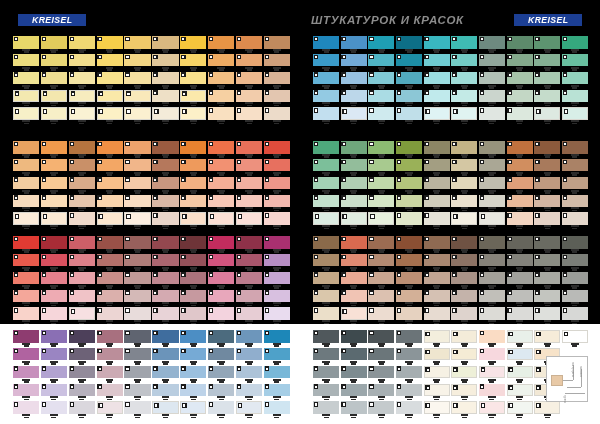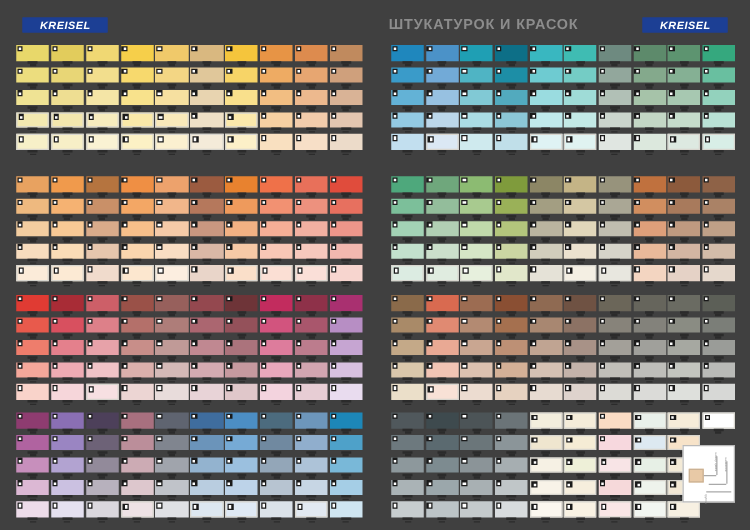--- a/index.html
+++ b/index.html
@@ -1,33 +1,33 @@
 <!DOCTYPE html>
 <html><head>
 <meta charset="utf-8">
 <style>
   html,body{margin:0;padding:0;background:#ffffff;}
   body{width:600px;height:424px;overflow:hidden;
        font-family:"Liberation Sans",sans-serif;-webkit-font-smoothing:none;}
 
-  .sheet{position:relative;width:600px;height:424px;background:#404040;}
+  .sheet{position:relative;width:600px;height:324px;background:#000000;}
 
   
   .header{position:absolute;left:0;top:0;width:600px;height:30px;}
   .logo{position:absolute;top:14px;width:68px;height:12px;background:#1c3f94;
         border:1px solid #1c3f94;box-sizing:border-box;
         display:flex;align-items:center;justify-content:center;}
   .logo .lg-txt{color:#ffffff;font-size:8.5px;font-weight:bold;font-style:italic;
         letter-spacing:.4px;line-height:1;transform:scaleX(1.02);}
   .logo.left{left:18px;}
   .logo.right{left:514px;}
   .htitle{position:absolute;top:13px;color:#8c8c8c;font-size:11.5px;
           font-weight:bold;letter-spacing:.7px;line-height:14px;white-space:nowrap;}
   .htitle.t1{left:102px;}
-  .htitle.t2{left:311px;}
+  .htitle.t2{left:311px;font-style:italic;}
 
   
   .blocks{position:absolute;left:0;top:0;width:600px;height:424px;}
   .block{position:absolute;}
   .grid{display:grid;grid-template-columns:repeat(10,1fr);
         grid-template-rows:repeat(5,1fr);column-gap:1.6px;row-gap:1.2px;
         width:100%;height:100%;}
 
   .cell{position:relative;}
   .chip{position:absolute;left:0;top:0;right:0;height:12.6px;

